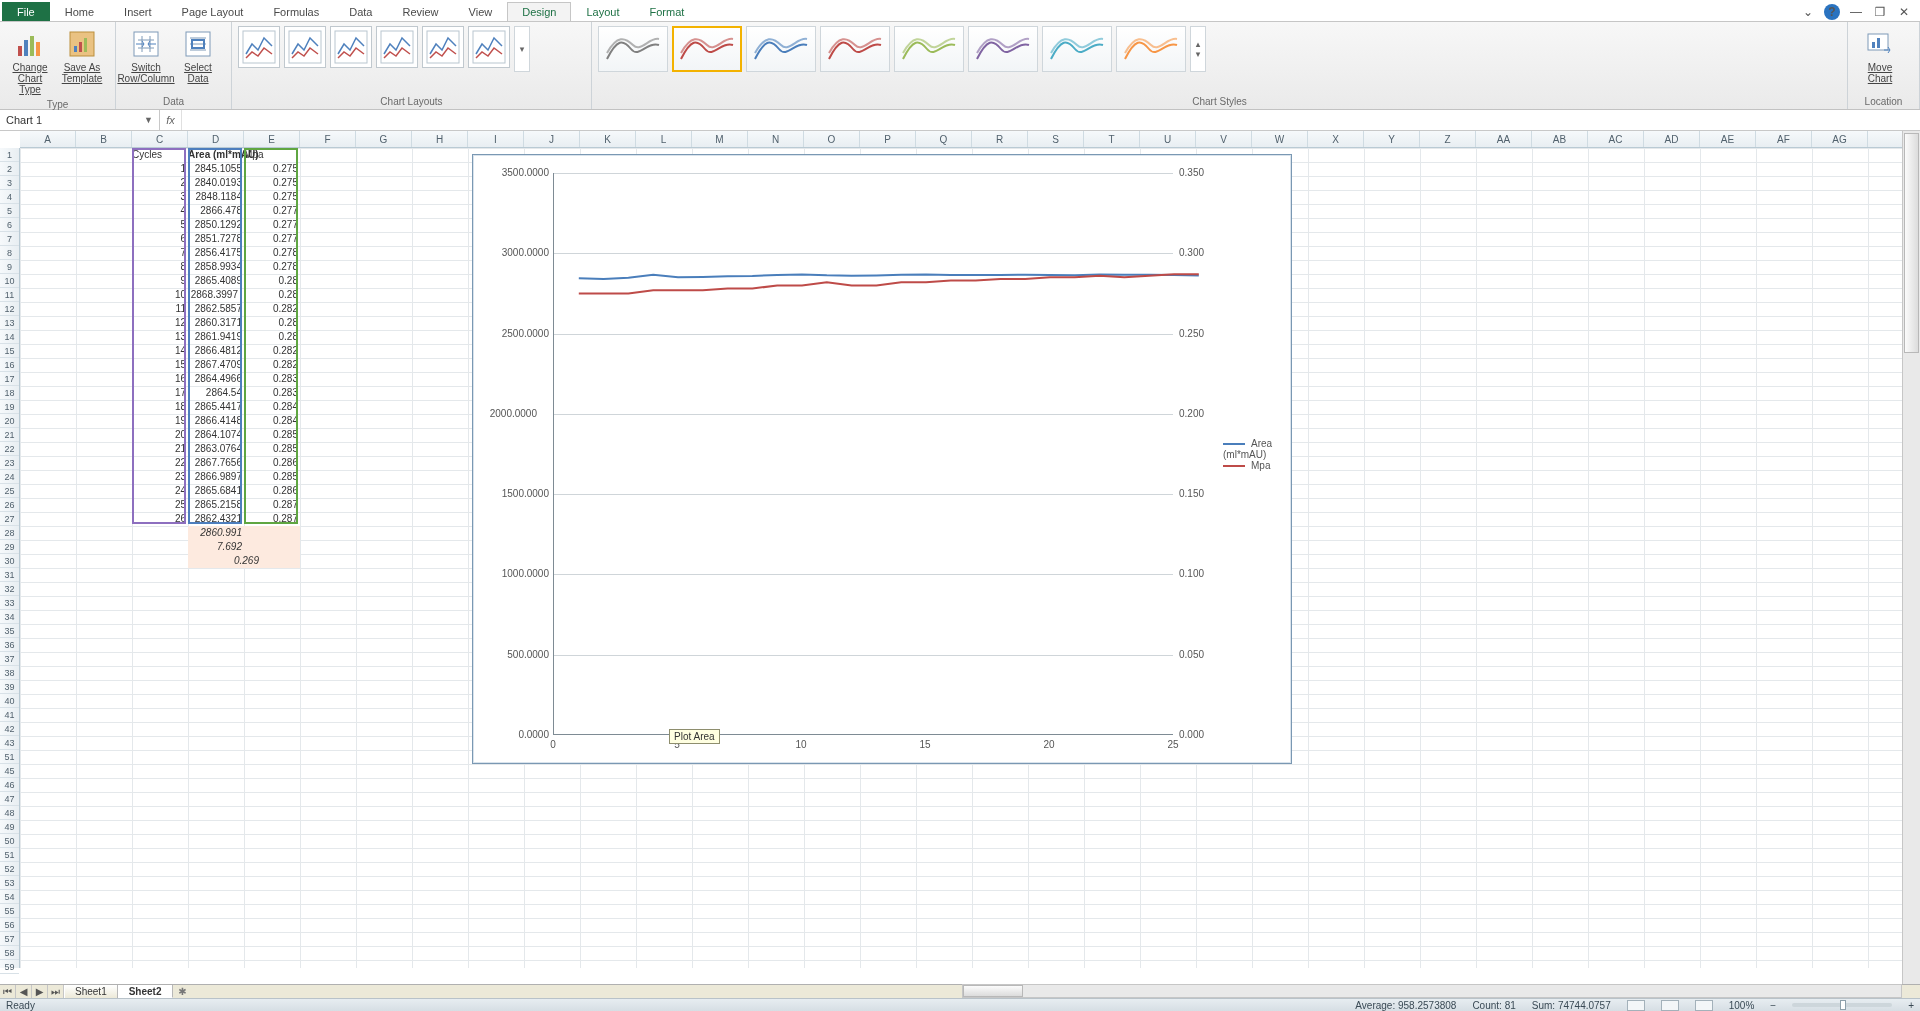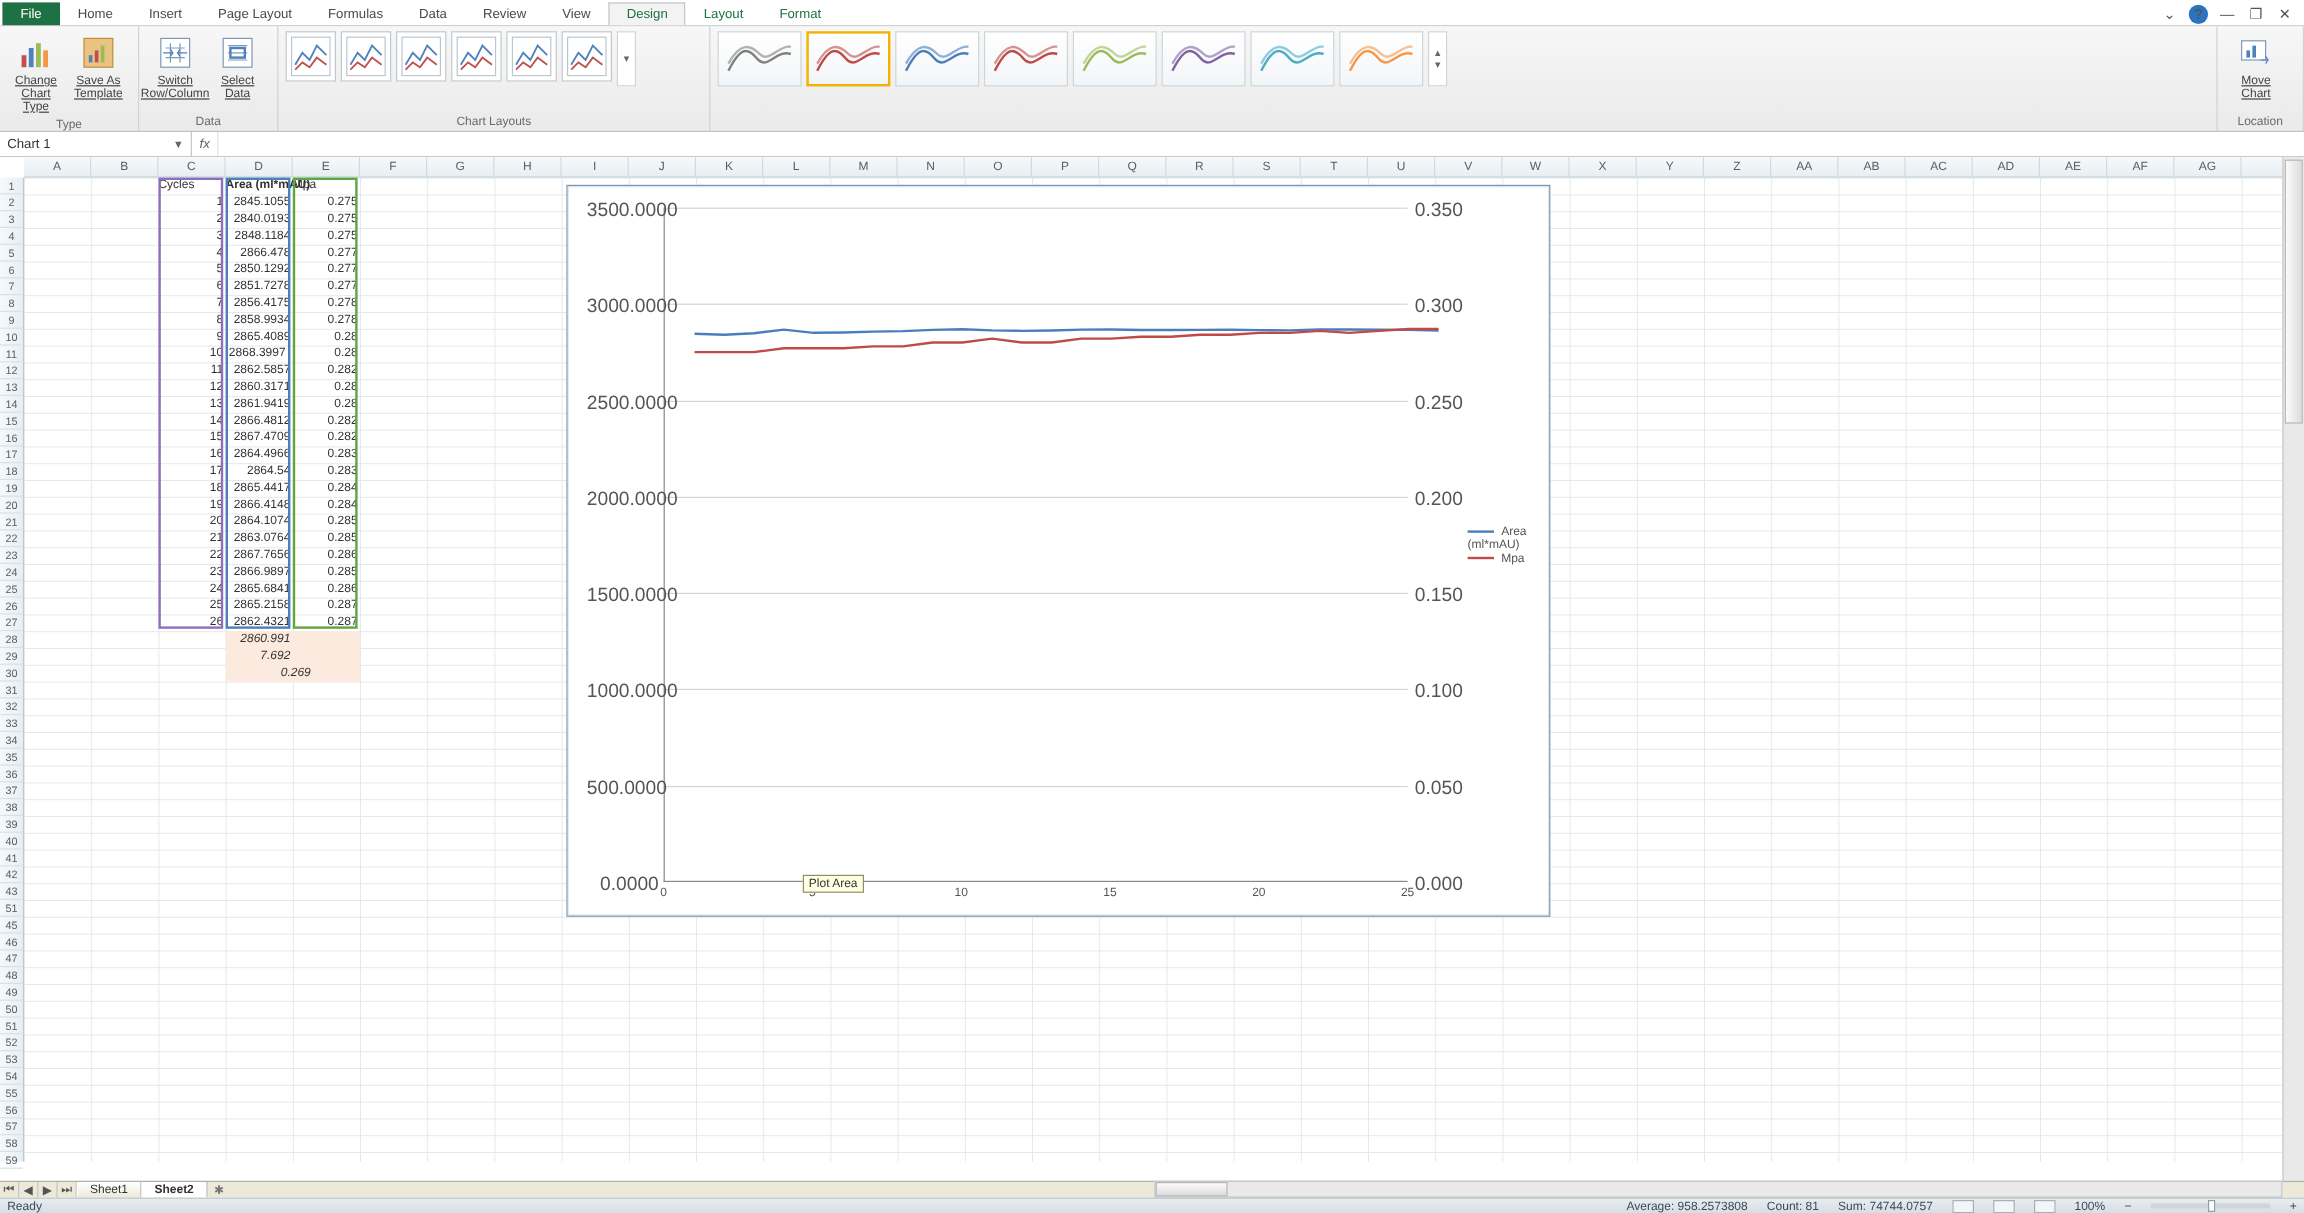--- a/index.html
+++ b/index.html
@@ -56,21 +56,21 @@
 .summary-highlight { position:absolute; background:#fdeadf; }
 .cell { position:absolute; font-size:10px; line-height:14px; padding-right:2px; white-space: nowrap; }
 .cell.r { text-align:right; }
 .cell.b { font-weight:bold; }
 .cell.it { font-style: italic; }
 
 
 .chartobj { position:absolute; background:#fff; border:1px solid #7a98b3; box-shadow: 0 0 0 1px #d9e3ec inset; }
 .chartobj .plot { position:absolute; border-left:1px solid #7e8b94; border-bottom:1px solid #7e8b94; }
 .chartobj .grid-h { position:absolute; left:0; right:0; border-top:1px solid #cfd5d9; }
-.chartobj .y1lbl, .chartobj .y2lbl { position:absolute; font-size:16px; color:#555; }
+.chartobj .y1lbl, .chartobj .y2lbl { position:absolute; font-size:10px; color:#555; }
 .chartobj .y1lbl { text-align:right; width:60px; }
 .chartobj .y2lbl { text-align:left; width:48px; }
 .chartobj .xlbl { position:absolute; font-size:10px; color:#555; text-align:center; width:24px;}
 .chartobj .legend { position:absolute; font-size:10px; color:#555; }
 .chartobj .legend .sw { display:inline-block; width:22px; height:0; border-top:2px solid; vertical-align:middle; margin-right:6px;}
 .chartobj svg.series { position:absolute; inset:0; overflow:visible; }
 .plot-tooltip { position:absolute; background:#ffffe1; border:1px solid #8e8e6e; font-size:10px; padding:1px 4px; color:#333;}
 
 
 .sheetbar { position:absolute; left:0; right:0; bottom:13px; height:14px; background:#ece9d8; border-top:1px solid #b0b0b0; display:flex; align-items:stretch; font-size:10px;}
@@ -267,20 +267,21 @@
           </svg>
         </div>
         <div class="style-thumb">
           <svg width="60" height="36" viewBox="0 0 60 36">
             <path d="M4 28 C 14 8, 20 8, 28 18 C 36 28, 44 10, 56 14" fill="none" stroke="#f79646" stroke-width="2"></path>
             <path d="M4 22 C 14 4, 22 6, 30 14 C 38 22, 46 6, 56 8" fill="none" stroke="#f79646" stroke-width="2" opacity="0.6"></path>
           </svg>
         </div>
         <div class="gallery-more">▴<br>▾</div>
       </div>
+    <div class="ribbon-group-label">Chart Styles</div>
   </div>
 
   <div class="ribbon-group loc-group" style="width:72px">
     <div class="items">
       <div class="ribbon-btn">
         <div class="ico">
           <svg viewBox="0 0 32 32">
               <rect x="4" y="6" width="20" height="16" fill="#fff" stroke="#7e9ab8"></rect>
               <rect x="8" y="14" width="3" height="6" fill="#4f81bd"></rect>
               <rect x="13" y="10" width="3" height="10" fill="#4f81bd"></rect>
@@ -507,21 +508,21 @@
           </svg>
         </div>
         <div class="y1lbl" style="left: 16px; top: 574px;">0.0000</div>
         <div class="y2lbl" style="left: 706px; top: 574px;">0.000</div>
         <div class="y1lbl" style="left: 16px; top: 493.714px;">500.0000</div>
         <div class="y2lbl" style="left: 706px; top: 493.714px;">0.050</div>
         <div class="y1lbl" style="left: 16px; top: 413.429px;">1000.0000</div>
         <div class="y2lbl" style="left: 706px; top: 413.429px;">0.100</div>
         <div class="y1lbl" style="left: 16px; top: 333.143px;">1500.0000</div>
         <div class="y2lbl" style="left: 706px; top: 333.143px;">0.150</div>
-        <div class="y1lbl" style="left: 16px; top: 252.857px;">2000.0000</div>
+        <div class="y1lbl" style="left: 4px; top: 252.857px;">2000.0000</div>
         <div class="y2lbl" style="left: 706px; top: 252.857px;">0.200</div>
         <div class="y1lbl" style="left: 16px; top: 172.571px;">2500.0000</div>
         <div class="y2lbl" style="left: 706px; top: 172.571px;">0.250</div>
         <div class="y1lbl" style="left: 16px; top: 92.2857px;">3000.0000</div>
         <div class="y2lbl" style="left: 706px; top: 92.2857px;">0.300</div>
         <div class="y1lbl" style="left: 16px; top: 12px;">3500.0000</div>
         <div class="y2lbl" style="left: 706px; top: 12px;">0.350</div>
         <div class="xlbl" style="left: 68px; top: 584px;">0</div>
         <div class="xlbl" style="left: 192px; top: 584px;">5</div>
         <div class="xlbl" style="left: 316px; top: 584px;">10</div>

